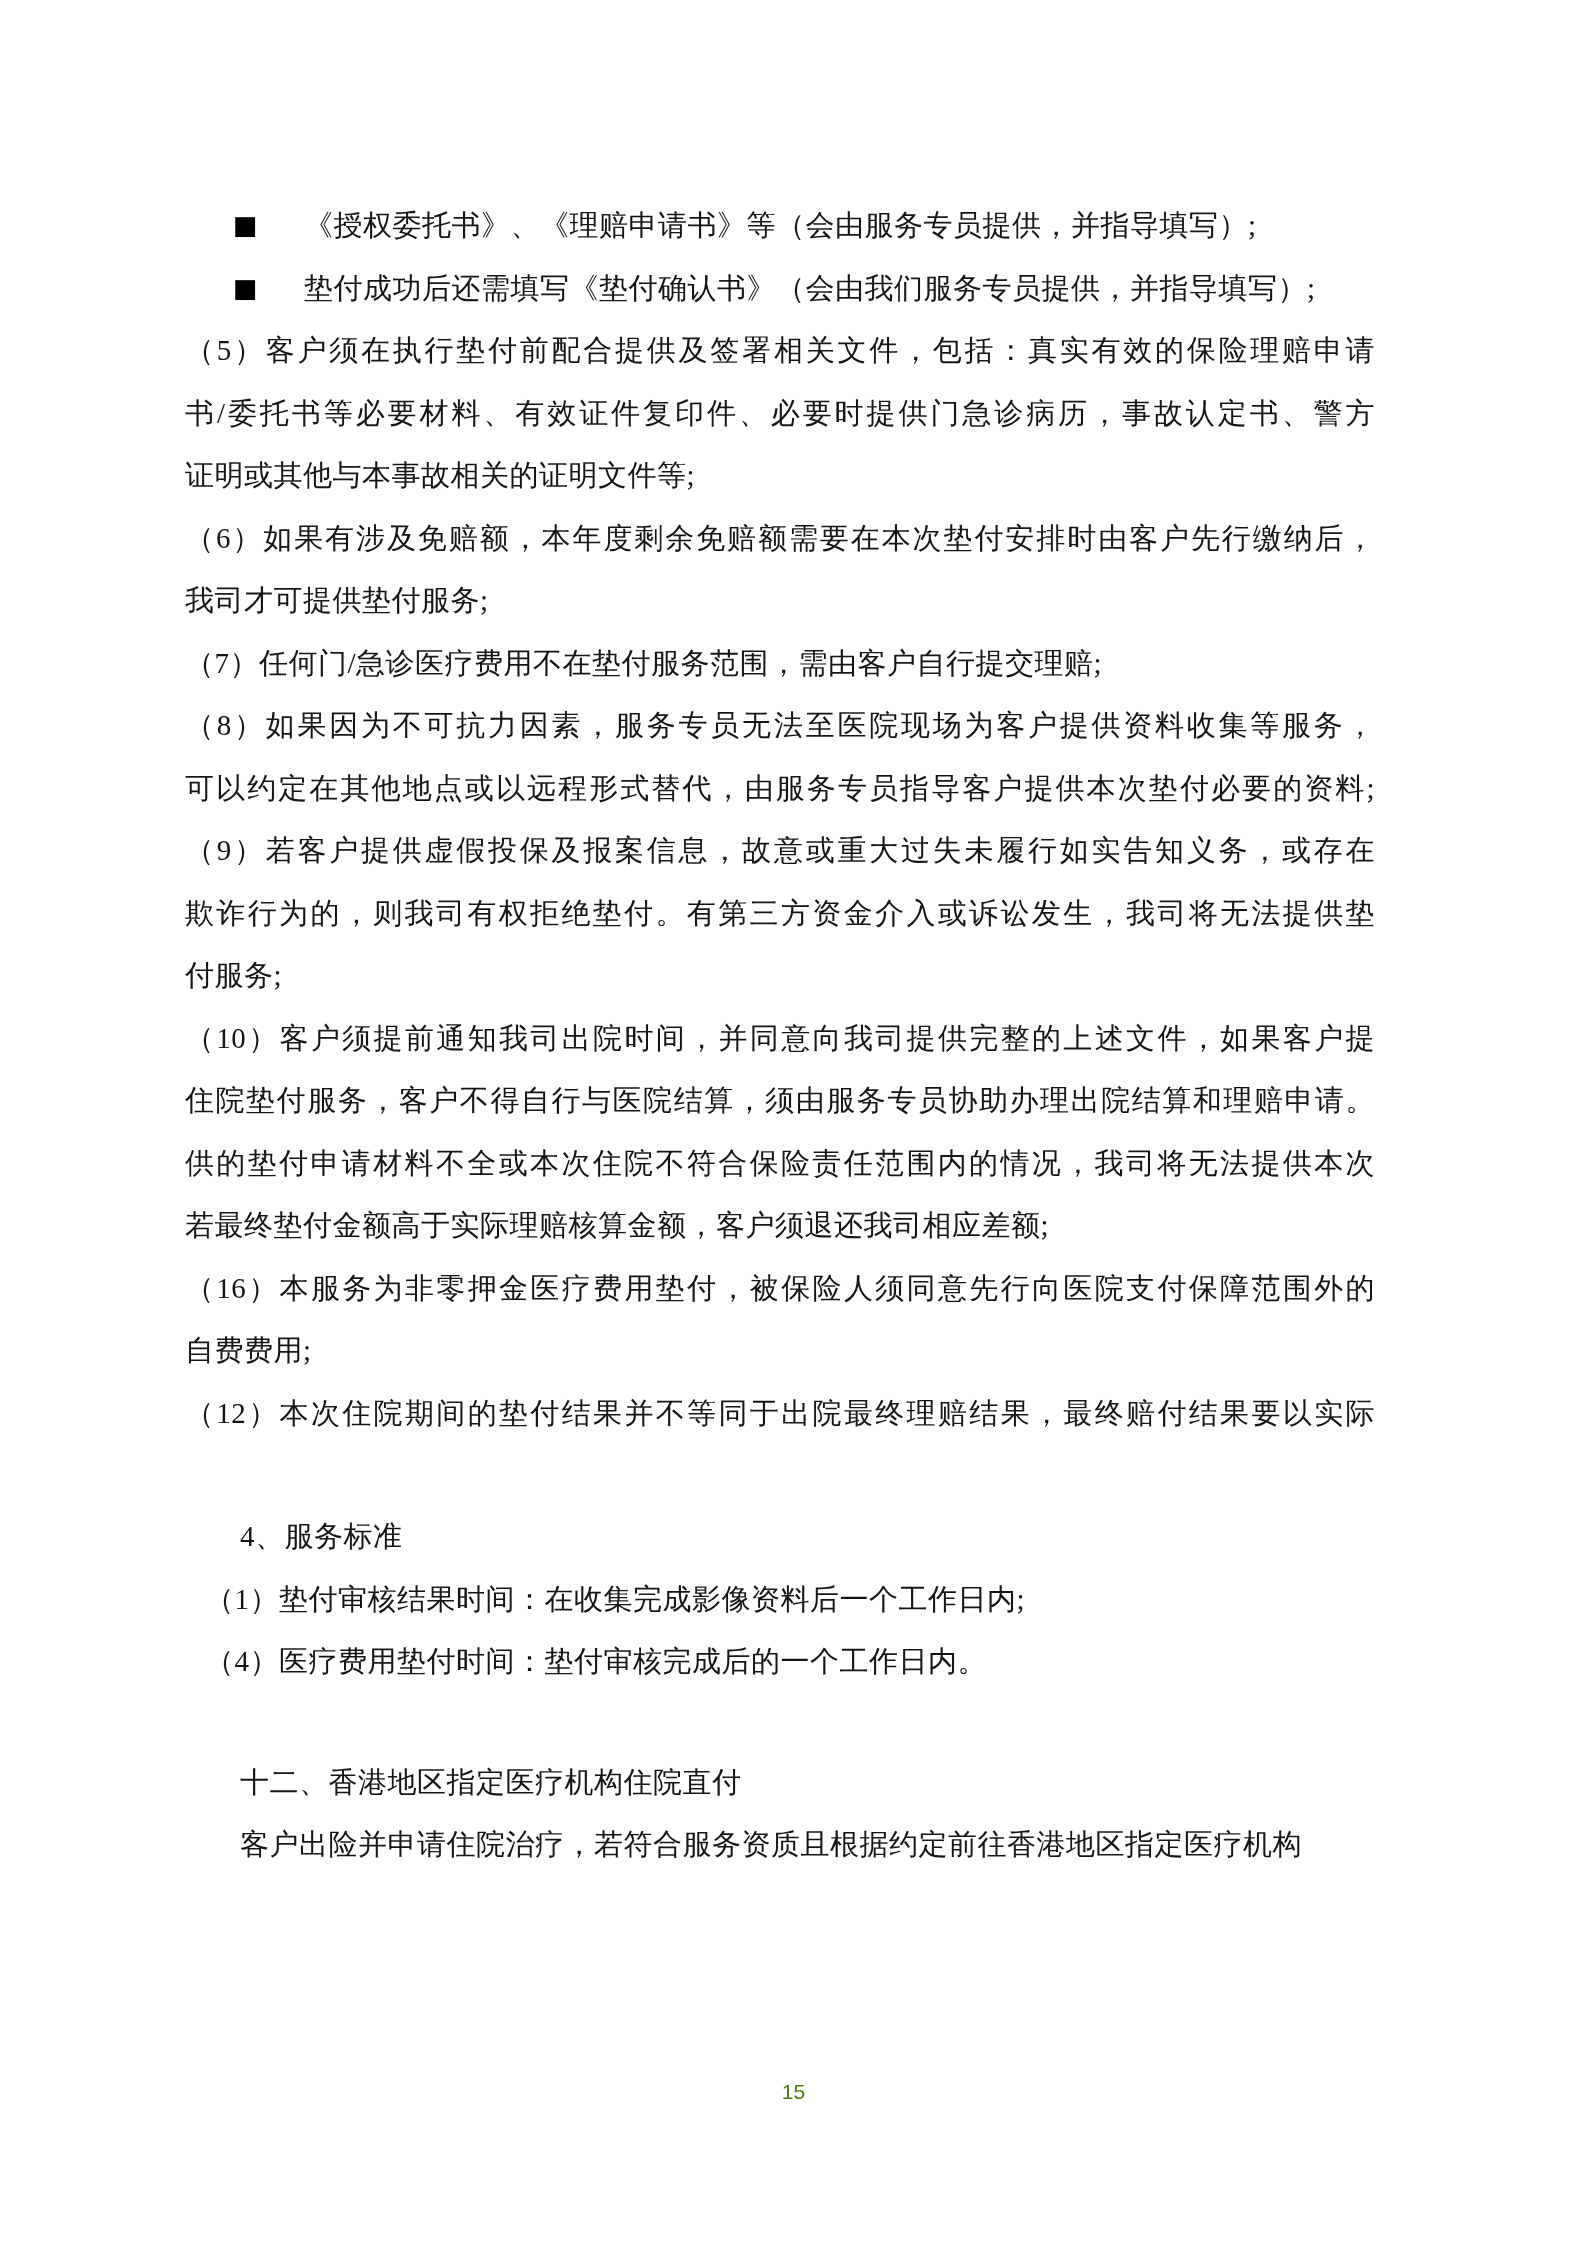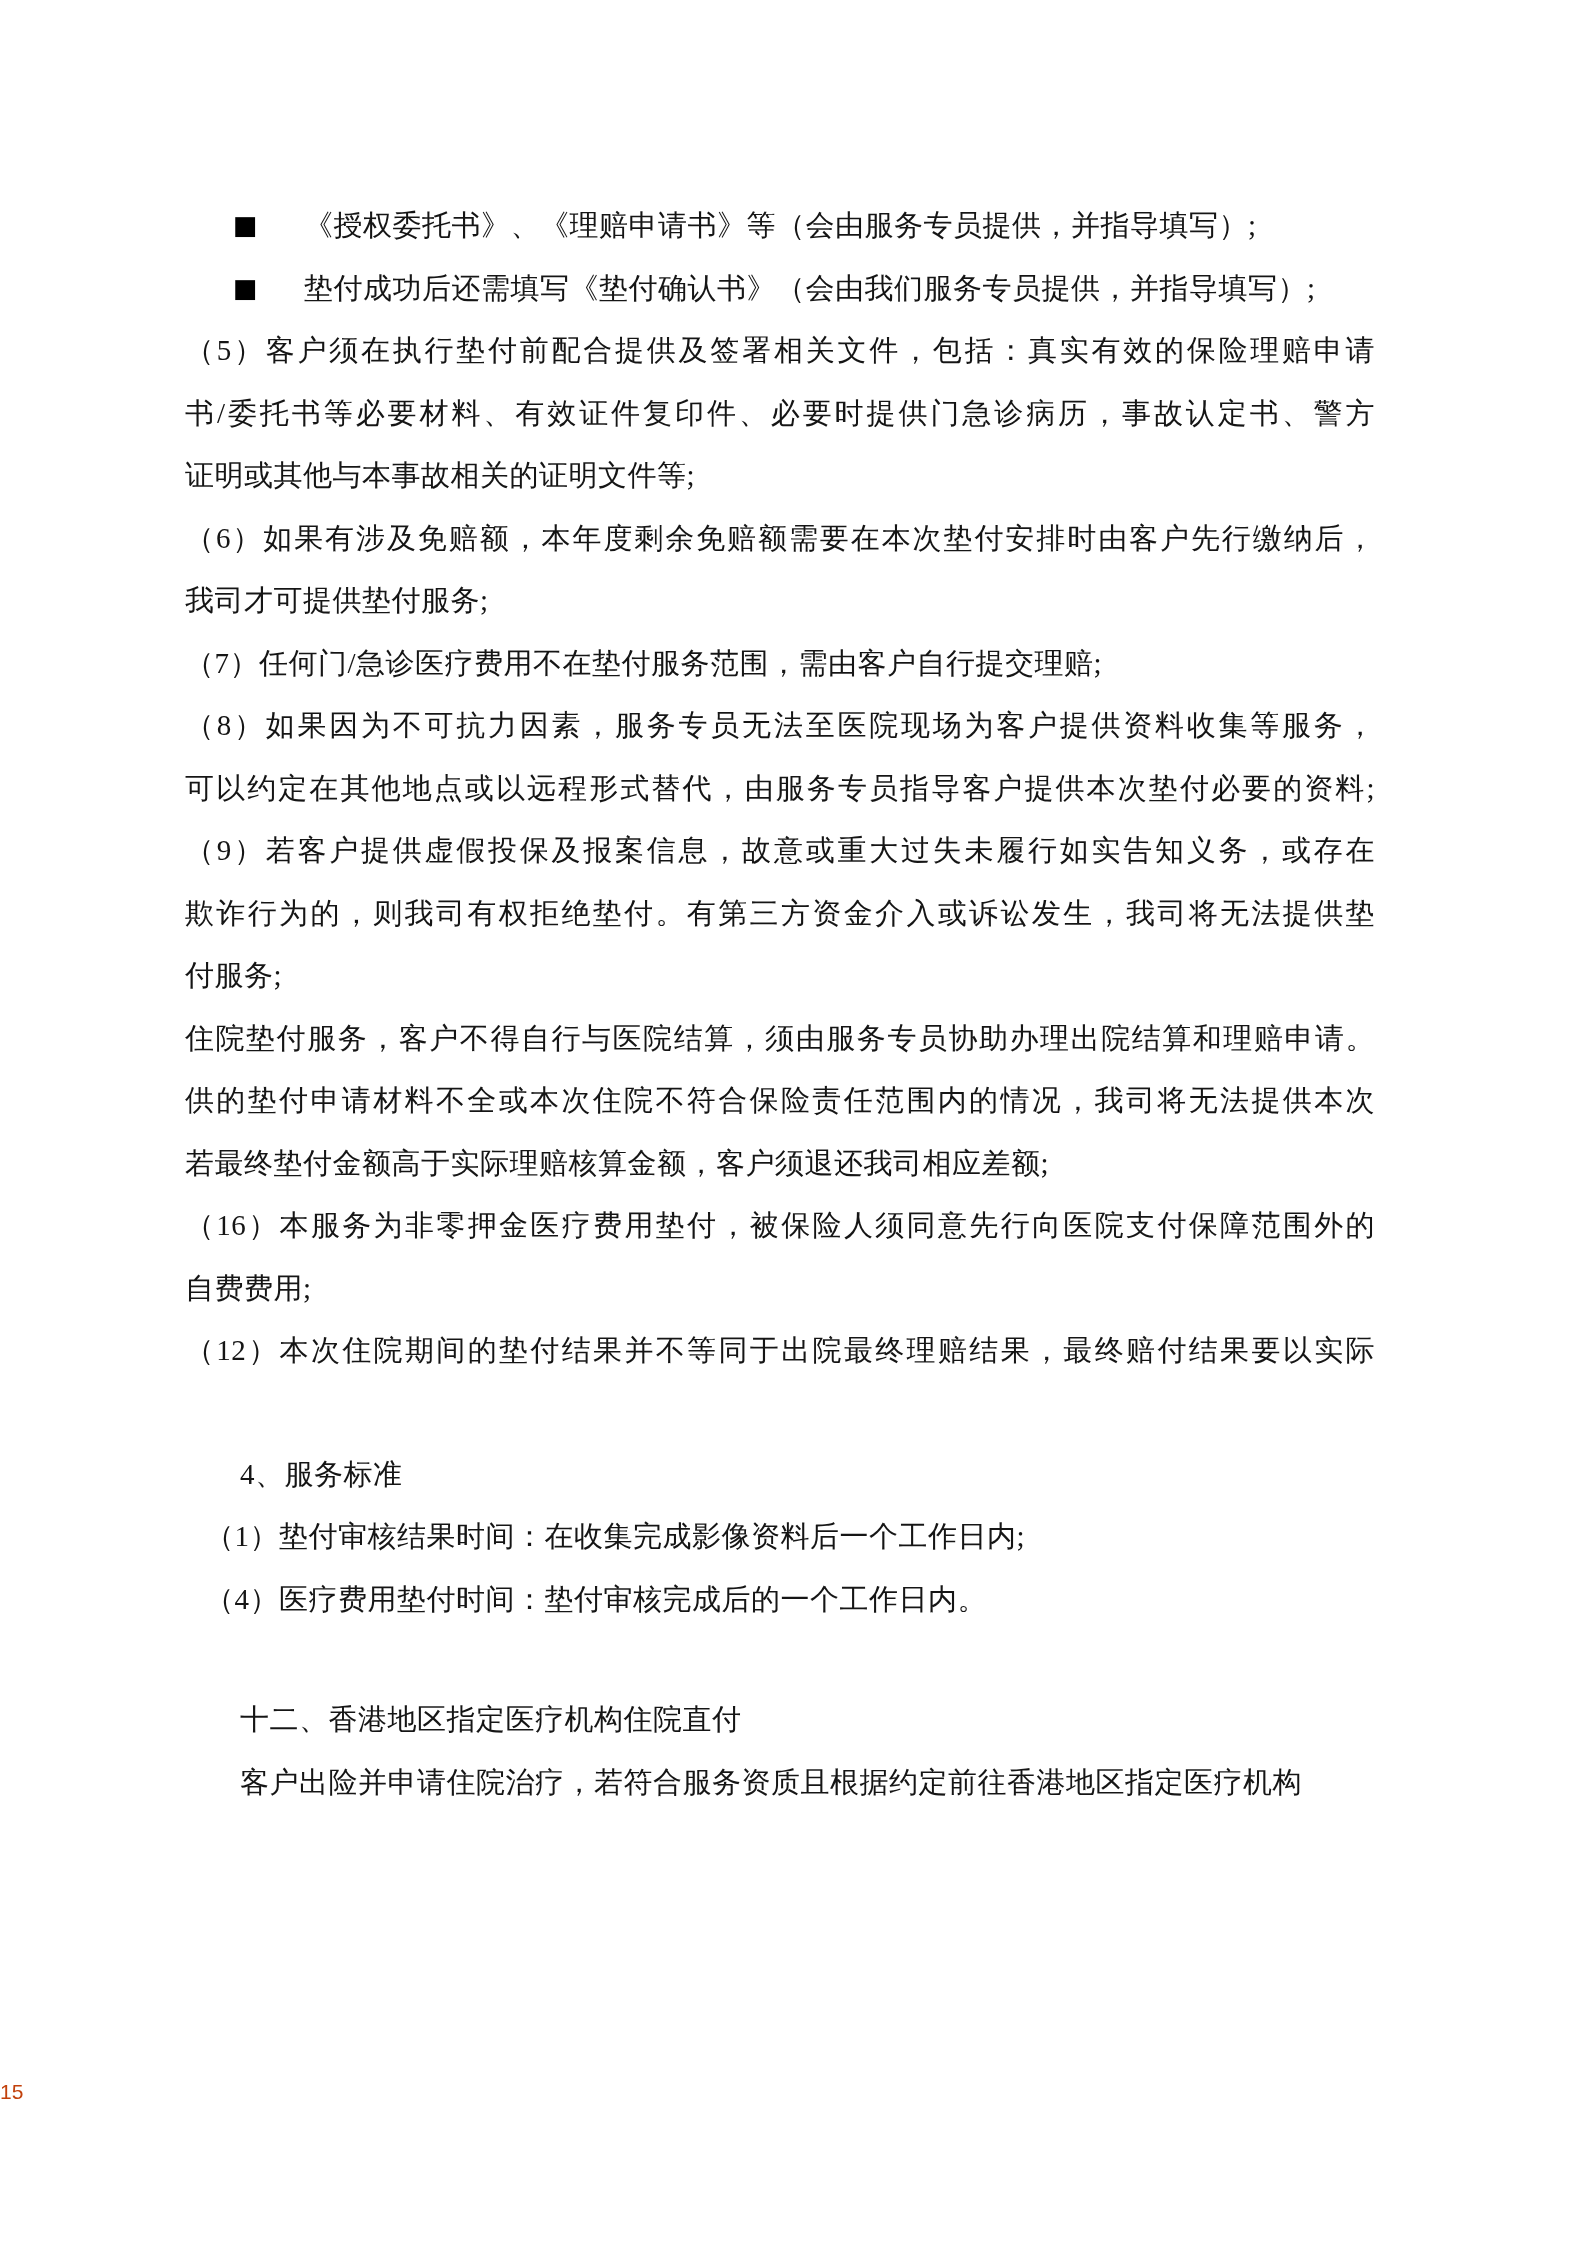--- a/index.html
+++ b/index.html
@@ -59,23 +59,24 @@
     color: #000000;
     font-family: "DejaVu Sans", sans-serif;
   }
   .spacer-sm { height: 61px; }
   .spacer-lg { height: 58px; }
   .footer {
     position: absolute;
     left: 0;
     top: 2080px;
     width: 1587px;
+    text-align: center;
     font-family: "Liberation Sans", "DejaVu Sans", sans-serif;
     font-size: 21px;
-    color: #c2410c;
+    color: #4d7c0f;
   }
 </style>
 </head>
 <body>
 
 <div class="page">
   <div class="content">
       <div class="line bullet">
         <span class="marker">■</span>
         <span>《授权委托书》、《理赔申请书》等（会由服务专员提供，并指导填写）;</span>
@@ -88,20 +89,21 @@
       <div class="line justify">书/委托书等必要材料、有效证件复印件、必要时提供门急诊病历，事故认定书、警方</div>
       <div class="line">证明或其他与本事故相关的证明文件等;</div>
       <div class="line justify">（6）如果有涉及免赔额，本年度剩余免赔额需要在本次垫付安排时由客户先行缴纳后，</div>
       <div class="line">我司才可提供垫付服务;</div>
       <div class="line">（7）任何门/急诊医疗费用不在垫付服务范围，需由客户自行提交理赔;</div>
       <div class="line justify">（8）如果因为不可抗力因素，服务专员无法至医院现场为客户提供资料收集等服务，</div>
       <div class="line justify">可以约定在其他地点或以远程形式替代，由服务专员指导客户提供本次垫付必要的资料;</div>
       <div class="line justify">（9）若客户提供虚假投保及报案信息，故意或重大过失未履行如实告知义务，或存在</div>
       <div class="line justify">欺诈行为的，则我司有权拒绝垫付。有第三方资金介入或诉讼发生，我司将无法提供垫</div>
       <div class="line">付服务;</div>
+      <div class="line justify">（10）客户须提前通知我司出院时间，并同意向我司提供完整的上述文件，如果客户提</div>
       <div class="line justify">住院垫付服务，客户不得自行与医院结算，须由服务专员协助办理出院结算和理赔申请。</div>
       <div class="line justify">供的垫付申请材料不全或本次住院不符合保险责任范围内的情况，我司将无法提供本次</div>
       <div class="line">若最终垫付金额高于实际理赔核算金额，客户须退还我司相应差额;</div>
       <div class="line justify">（16）本服务为非零押金医疗费用垫付，被保险人须同意先行向医院支付保障范围外的</div>
       <div class="line">自费费用;</div>
       <div class="line justify">（12）本次住院期间的垫付结果并不等同于出院最终理赔结果，最终赔付结果要以实际</div>
       <div class="spacer-sm"></div>
       <div class="line heading">4、服务标准</div>
       <div class="line num">（1）垫付审核结果时间：在收集完成影像资料后一个工作日内;</div>
       <div class="line num">（4）医疗费用垫付时间：垫付审核完成后的一个工作日内。</div>

